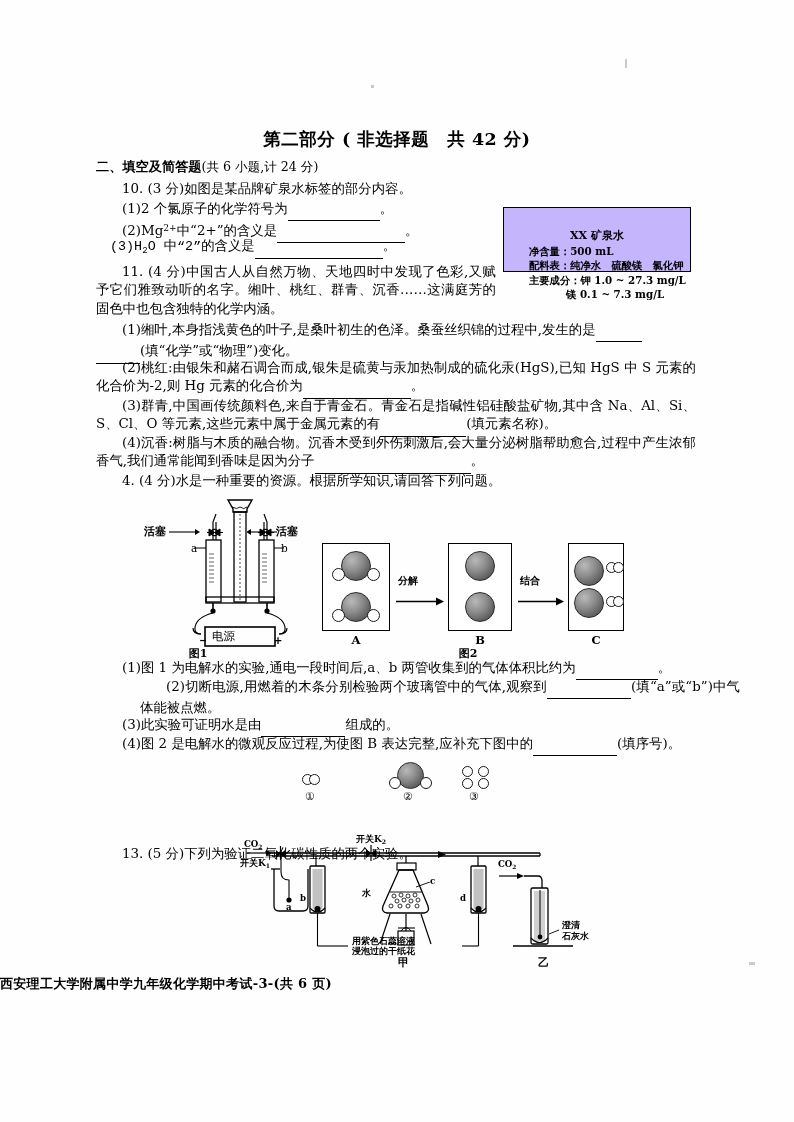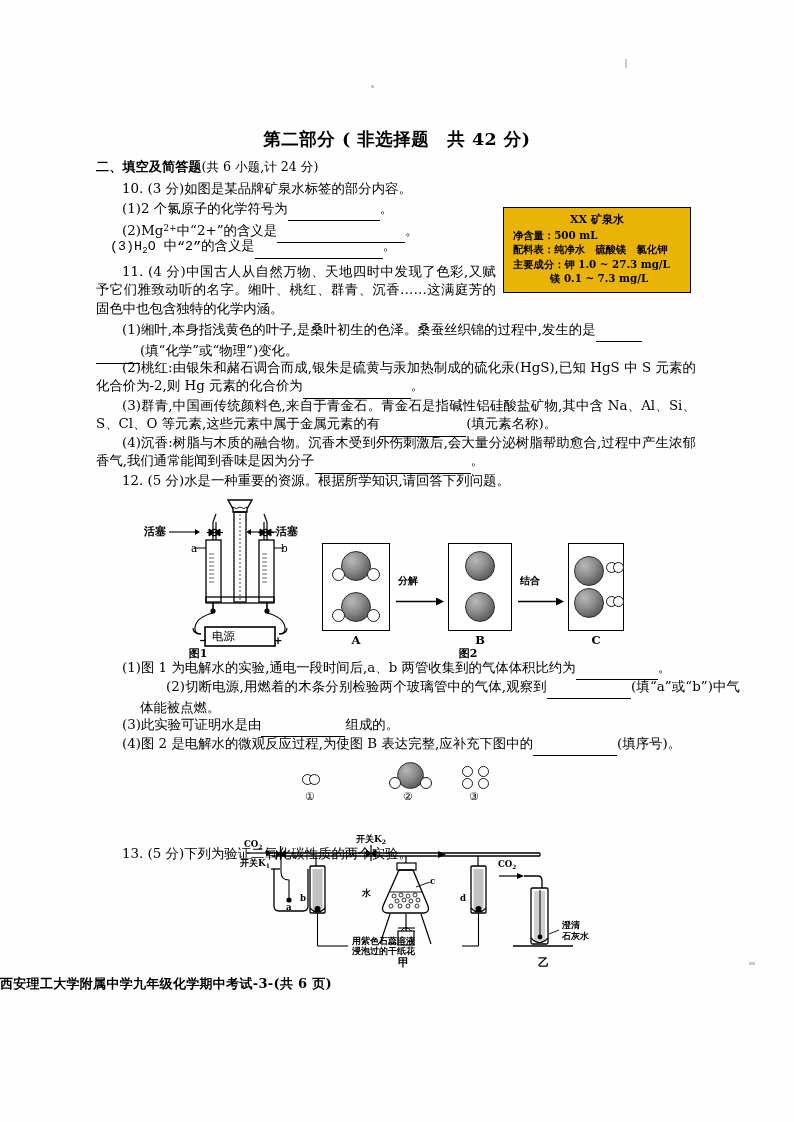--- a/index.html
+++ b/index.html
@@ -52,27 +52,27 @@
     border-bottom: 1px solid #000;
     vertical-align: -2px;
   }
   sub { font-size: 0.68em; vertical-align: -0.28em; }
   sup { font-size: 0.68em; vertical-align: 0.42em; }
 
   
   .label-box {
     position: absolute;
     left: 503px; top: 207px;
-    width: 188px; height: 86px;
+    width: 188px; height: 65px;
     border: 1.6px solid #000;
-    background: #eab308;
+    background: #c4b5fd;
     font-size: 10.3px;
     line-height: 14.6px;
     font-weight: bold;
-    padding: 0;
+    padding: 16px;
     box-sizing: border-box;
   }
   .label-box .lb-title {
     text-align: center;
     font-size: 11px;
     font-weight: bold;
     margin-top: 5px;
   }
   .label-box .lb-row { padding-left: 9px; white-space: nowrap; }
   .label-box .lb-row.indent2 { padding-left: 46px; }
@@ -202,21 +202,21 @@
 
   <div class="blk ind" style="left:96px;top:397px;width:600px;">
     <span>(3)群青,中国画传统颜料色,来自于青金石。青金石是指碱性铝硅酸盐矿物,其中含 Na、Al、Si、S、Cl、O 等元素,这些元素中属于金属元素的有</span><span class="u" style="width:86px;">&nbsp;</span><span>(填元素名称)。</span>
   </div>
 
   <div class="blk ind" style="left:96px;top:434px;width:600px;">
     <span>(4)沉香:树脂与木质的融合物。沉香木受到外伤刺激后,会大量分泌树脂帮助愈合,过程中产生浓郁香气,我们通常能闻到香味是因为分子</span><span class="u" style="width:156px;">&nbsp;</span>。
   </div>
 
   <div class="blk ind" style="left:96px;top:472px;width:600px;">
-    <span>12. (5 分)水是一种重要的资源。根据所学知识,请回答下列问题。</span>
+    <span>4. (4 分)水是一种重要的资源。根据所学知识,请回答下列问题。</span>
   </div>
 
   <div class="fig1">
     <svg width="190" height="155" viewBox="0 0 190 155">
 
       <path d="M78 2 L102 2 L97 11 L97 14 L83 14 L83 11 Z" fill="none" stroke="#000" stroke-width="1.4"></path>
       <path d="M82 9 q5 3 8 0 q4 3 7 0" fill="none" stroke="#000" stroke-width="0.9"></path>
 
       <rect x="84" y="14" width="12" height="90" fill="none" stroke="#000" stroke-width="1.3"></rect>
       <line x1="90" y1="16" x2="90" y2="102" stroke="#000" stroke-width="0.7" stroke-dasharray="2,2"></line>

